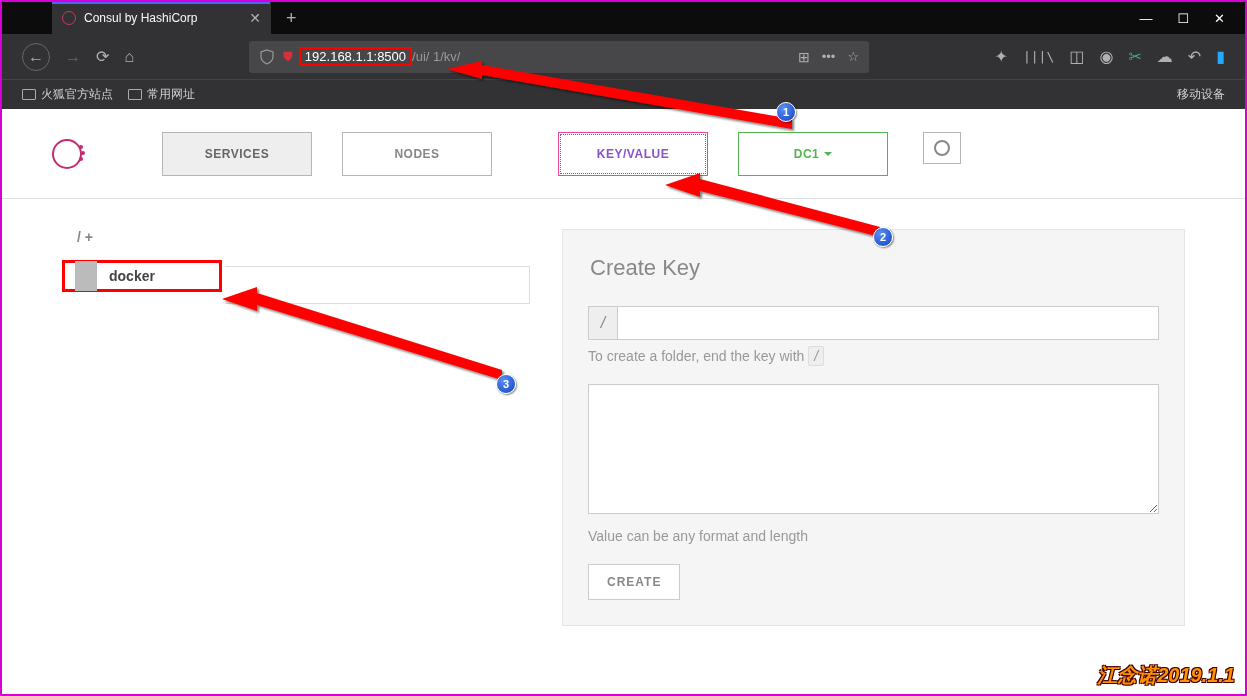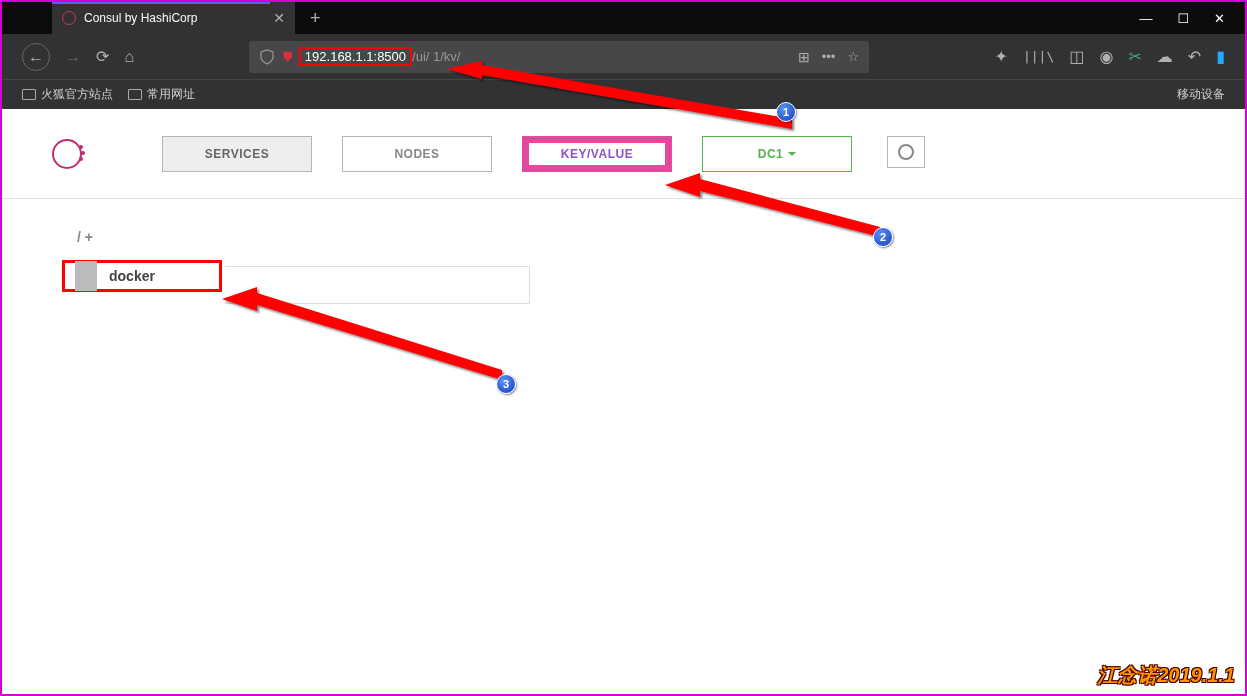--- a/index.html
+++ b/index.html
@@ -1,21 +1,21 @@
 <!DOCTYPE html>
 <html><head>
 <meta charset="utf-8">
 <style>
 * { margin: 0; padding: 0; box-sizing: border-box; font-family: Arial, sans-serif; }
 body { width: 1247px; height: 696px; background: #fff; position: relative; overflow: hidden; border: 2px solid #d400d4; }
 
 
 .browser-top { background: #0c0c0d; height: 32px; display: flex; align-items: center; padding-left: 50px; position: relative; }
 .top-accent { position: absolute; top: 0; left: 50px; width: 218px; height: 2px; background: #5060ff; }
-.tab { background: #323234; height: 32px; width: 243px; display: flex; align-items: center; padding: 0 10px; color: #f9f9fa; font-size: 12px; gap: 8px; }
+.tab { background: #323234; height: 32px; width: 219px; display: flex; align-items: center; padding: 0 10px; color: #f9f9fa; font-size: 12px; gap: 8px; }
 .tab-favicon { width: 14px; height: 14px; border-radius: 50%; border: 1.5px solid #c73a5e; display: inline-block; position: relative; }
 .tab-close { margin-left: auto; color: #b0b0b0; font-size: 14px; cursor: pointer; }
 .new-tab { color: #b0b0b0; font-size: 18px; margin-left: 15px; cursor: pointer; }
 .window-controls { margin-left: auto; display: flex; gap: 25px; padding-right: 20px; color: #fff; font-size: 13px; }
 .wc { cursor: pointer; }
 
 .toolbar { background: #323234; height: 45px; display: flex; align-items: center; padding: 0 20px; gap: 15px; }
 .nav-btn { color: #b0b0b0; font-size: 16px; cursor: pointer; }
 .nav-btn.back { width: 28px; height: 28px; border: 1px solid #666; border-radius: 50%; display: flex; align-items: center; justify-content: center; }
 .url-bar { flex: 1; max-width: 620px; background: #474749; height: 32px; border-radius: 3px; display: flex; align-items: center; padding: 0 10px; margin-left: 100px; color: #b0b0b0; font-size: 13px; position: relative; }
@@ -29,22 +29,22 @@
 .bookmarks { background: #323234; height: 30px; display: flex; align-items: center; padding: 0 20px; gap: 15px; color: #d0d0d0; font-size: 12px; border-top: 1px solid #444; }
 .bookmark-item { display: flex; align-items: center; gap: 5px; cursor: pointer; }
 .folder-icon { width: 14px; height: 11px; border: 1px solid #aaa; border-radius: 1px; display: inline-block; }
 .mobile-dev { margin-left: auto; display: flex; align-items: center; gap: 5px; justify-content: flex-end; }
 
 
 .consul-header { height: 90px; border-bottom: 1px solid #e0e0e0; display: flex; align-items: center; padding: 0 50px; gap: 30px; }
 .consul-logo { width: 30px; height: 30px; border: 2px solid #c62a71; border-radius: 50%; position: relative; }
 .consul-logo::after { content: ''; position: absolute; right: -3px; top: 4px; width: 4px; height: 4px; background: #c62a71; border-radius: 50%; box-shadow: 2px 6px 0 #c62a71, 0 12px 0 #c62a71; }
 .nav-tabs { display: flex; gap: 30px; margin-left: 50px; }
-.nav-tab { width: 150px; height: 36px; border: 1px solid #b5b5b5; display: flex; align-items: center; justify-content: center; font-size: 12px; font-weight: bold; color: #888; cursor: pointer; letter-spacing: 0.5px; }
-.nav-tab.active { border: 7px solid #ec4899; color: #8b53c6; outline: 1px dotted #8b53c6; outline-offset: -3px; }
+.nav-tab { width: 150px; height: 44px; border: 1px solid #b5b5b5; display: flex; align-items: center; justify-content: center; font-size: 12px; font-weight: bold; color: #888; cursor: pointer; letter-spacing: 0.5px; }
+.nav-tab.active { border: 1px solid #ec4899; color: #8b53c6; outline: 1px dotted #8b53c6; outline-offset: -3px; margin-left: 36px; }
 .nav-tab.services { background: #eeeeee; color: #666; }
 .nav-tab.dc { border-color: #52b552; color: #52b552; width: 150px; }
 .nav-tab.dc::after { content: ''; display: inline-block; margin-left: 5px; border-top: 4px solid #52b552; border-left: 4px solid transparent; border-right: 4px solid transparent; }
 .gear-btn { width: 38px; height: 32px; border: 1px solid #b5b5b5; display: flex; align-items: center; justify-content: center; cursor: pointer; margin-left: 5px; }
 .gear-icon { width: 16px; height: 16px; border: 2px solid #888; border-radius: 50%; position: relative; }
 
 .content { display: flex; padding: 30px 60px; gap: 30px; }
 .left-panel { width: 470px; }
 .breadcrumb { color: #888; font-size: 14px; font-weight: bold; margin-bottom: 15px; margin-left: 15px; }
 .kv-list { }
@@ -148,20 +148,33 @@
   <div class="left-panel">
     <div class="breadcrumb">/ +</div>
     <div class="kv-list">
       <div class="kv-item">
         <span class="kv-folder-icon"></span>
         <span class="kv-label">docker</span>
         <div class="kv-item-inner"></div>
       </div>
     </div>
   </div>
+  <div class="right-panel">
+    <h2 class="panel-title">Create Key</h2>
+    <div class="key-input-row">
+      <div class="key-prefix">/</div>
+      <input class="key-input" type="text" style="">
+    </div>
+    <div class="hint">
+      <span>To create a folder, end the key with </span><code>/</code>
+    </div>
+    <textarea class="value-textarea" style=""></textarea>
+    <div class="value-hint">Value can be any format and length</div>
+    <button class="create-btn">CREATE</button>
+  </div>
 </div>
 
 <svg class="annotation-arrow" style="left:430px; top:55px; width:370px; height:80px;">
   <defs>
       <filter id="s1">
         <feDropShadow dx="2" dy="2" stdDeviation="1" flood-opacity="0.5"></feDropShadow>
       </filter>
     </defs>
   <polygon points="15,12 50,4 50,8 360,62 360,72 50,18 50,22" fill="#ff0000" filter="url(#s1)"></polygon>
 </svg>

